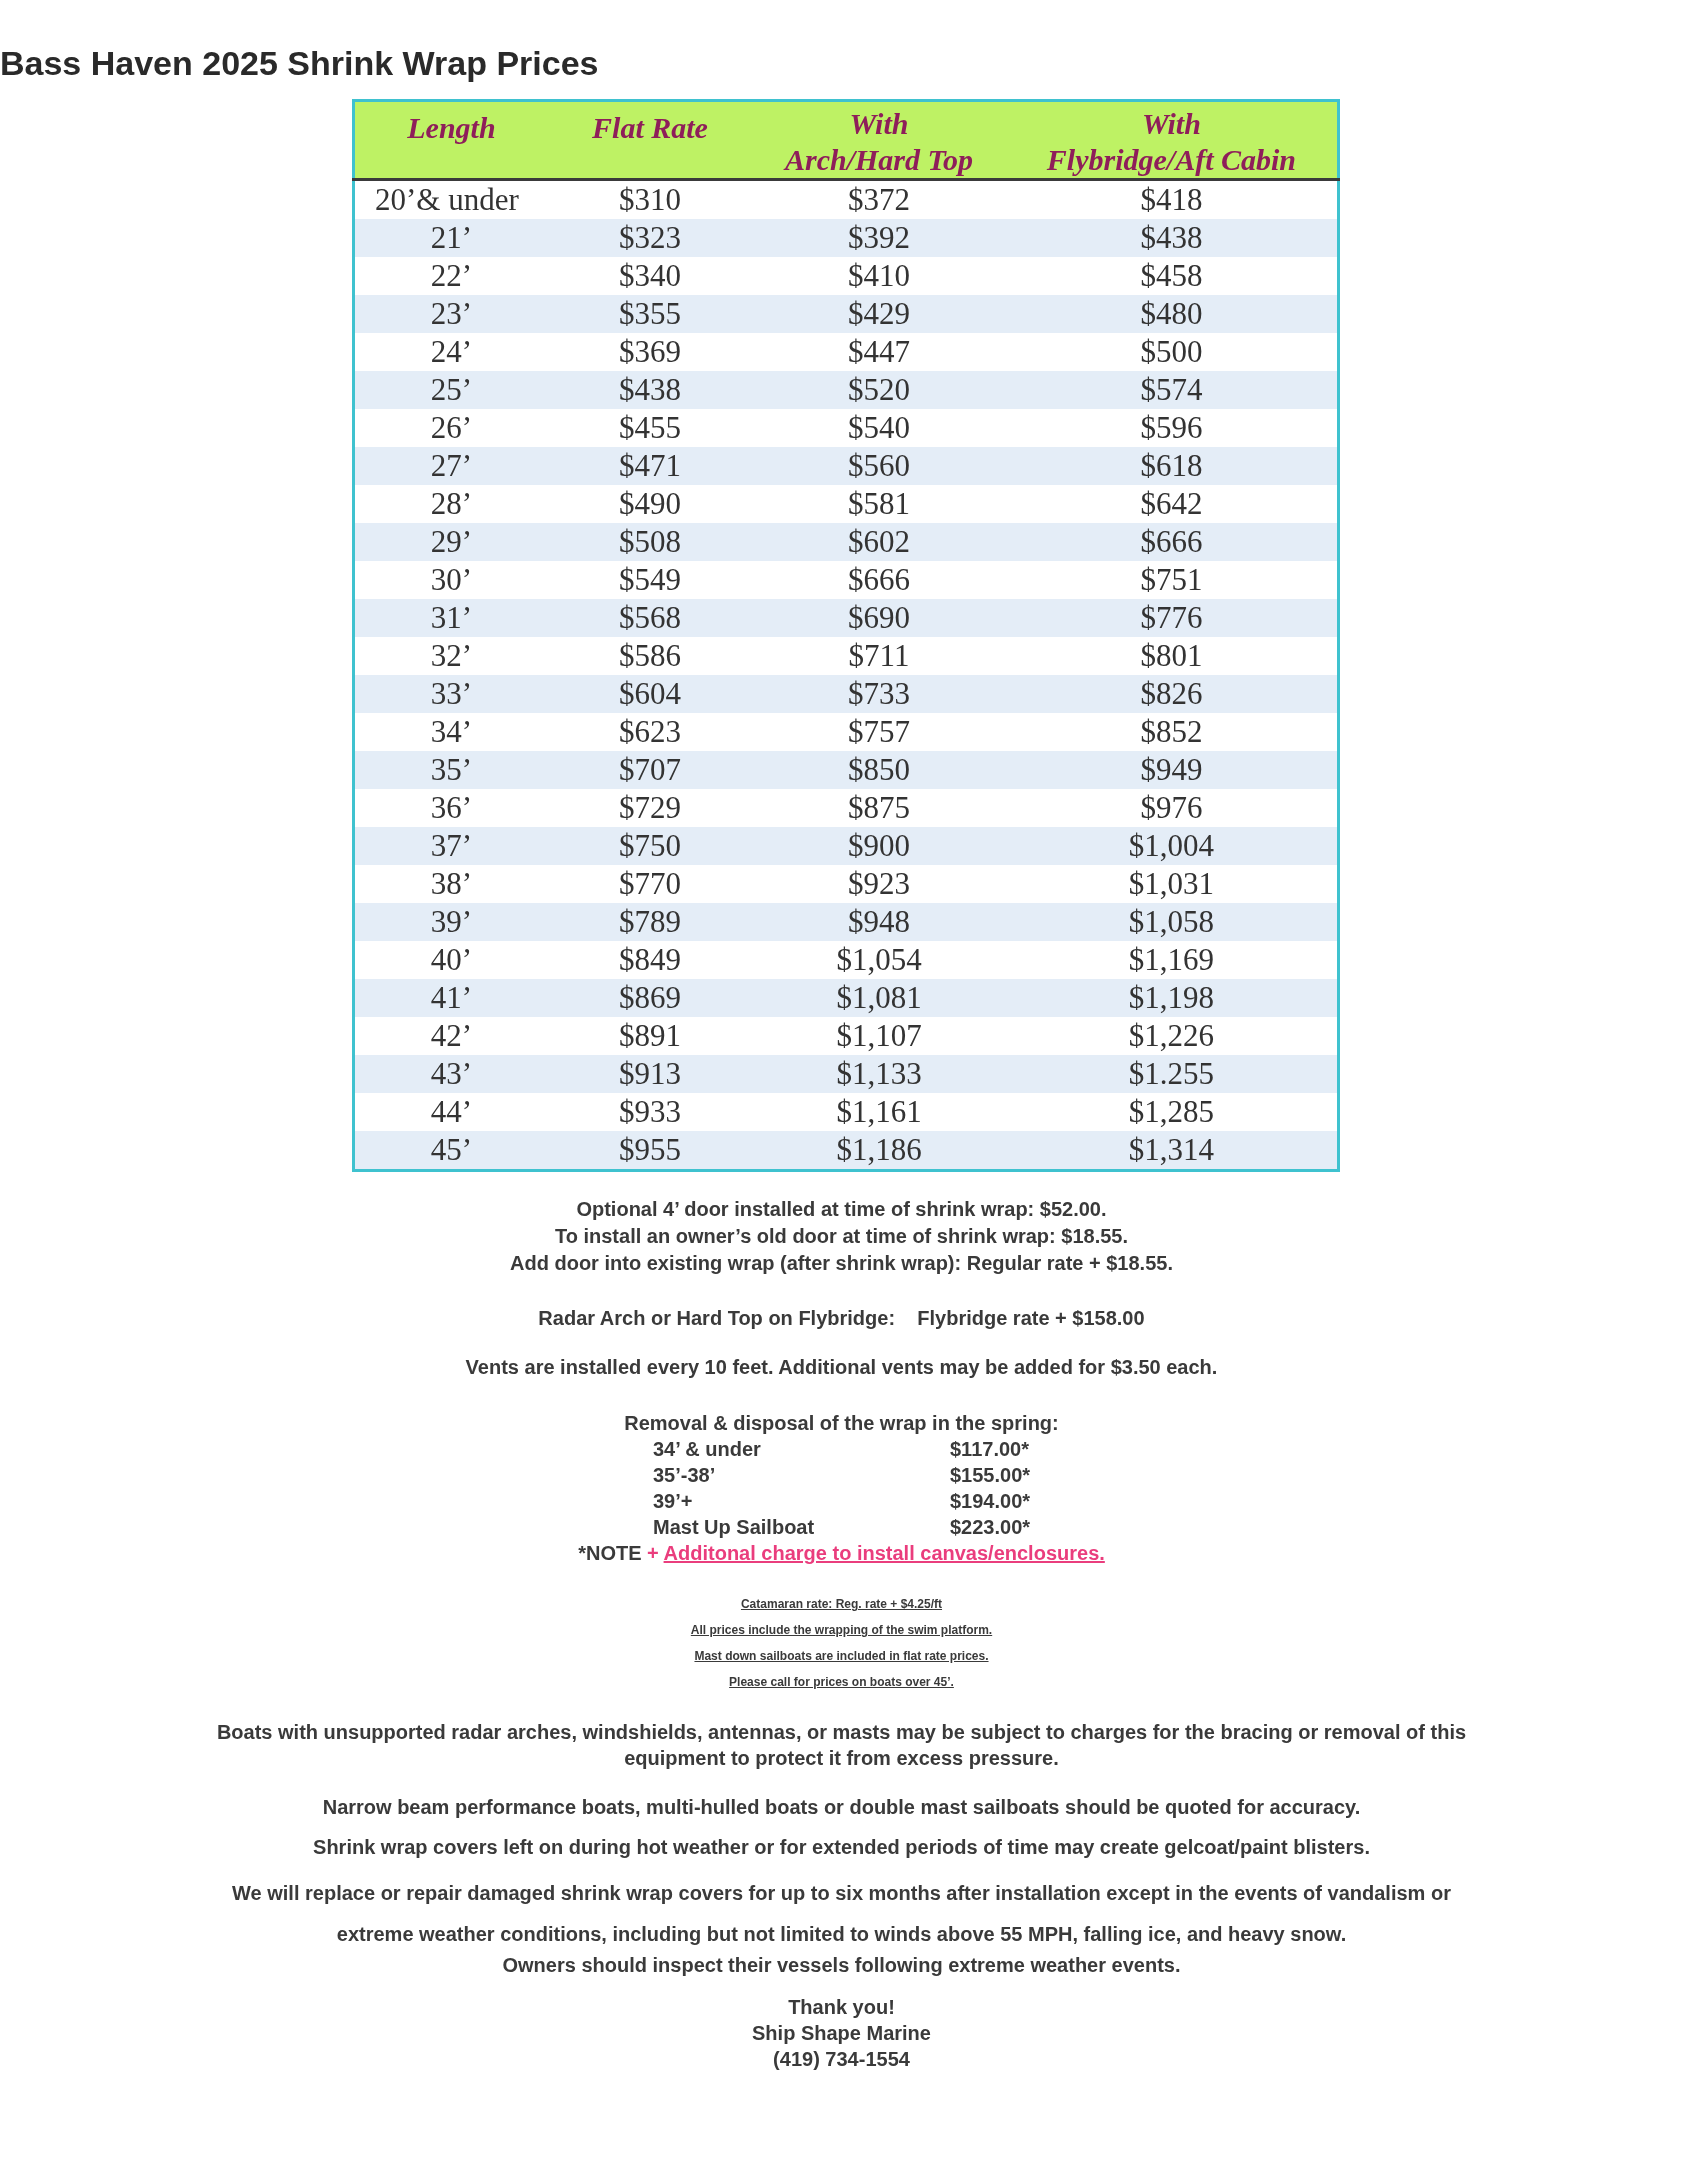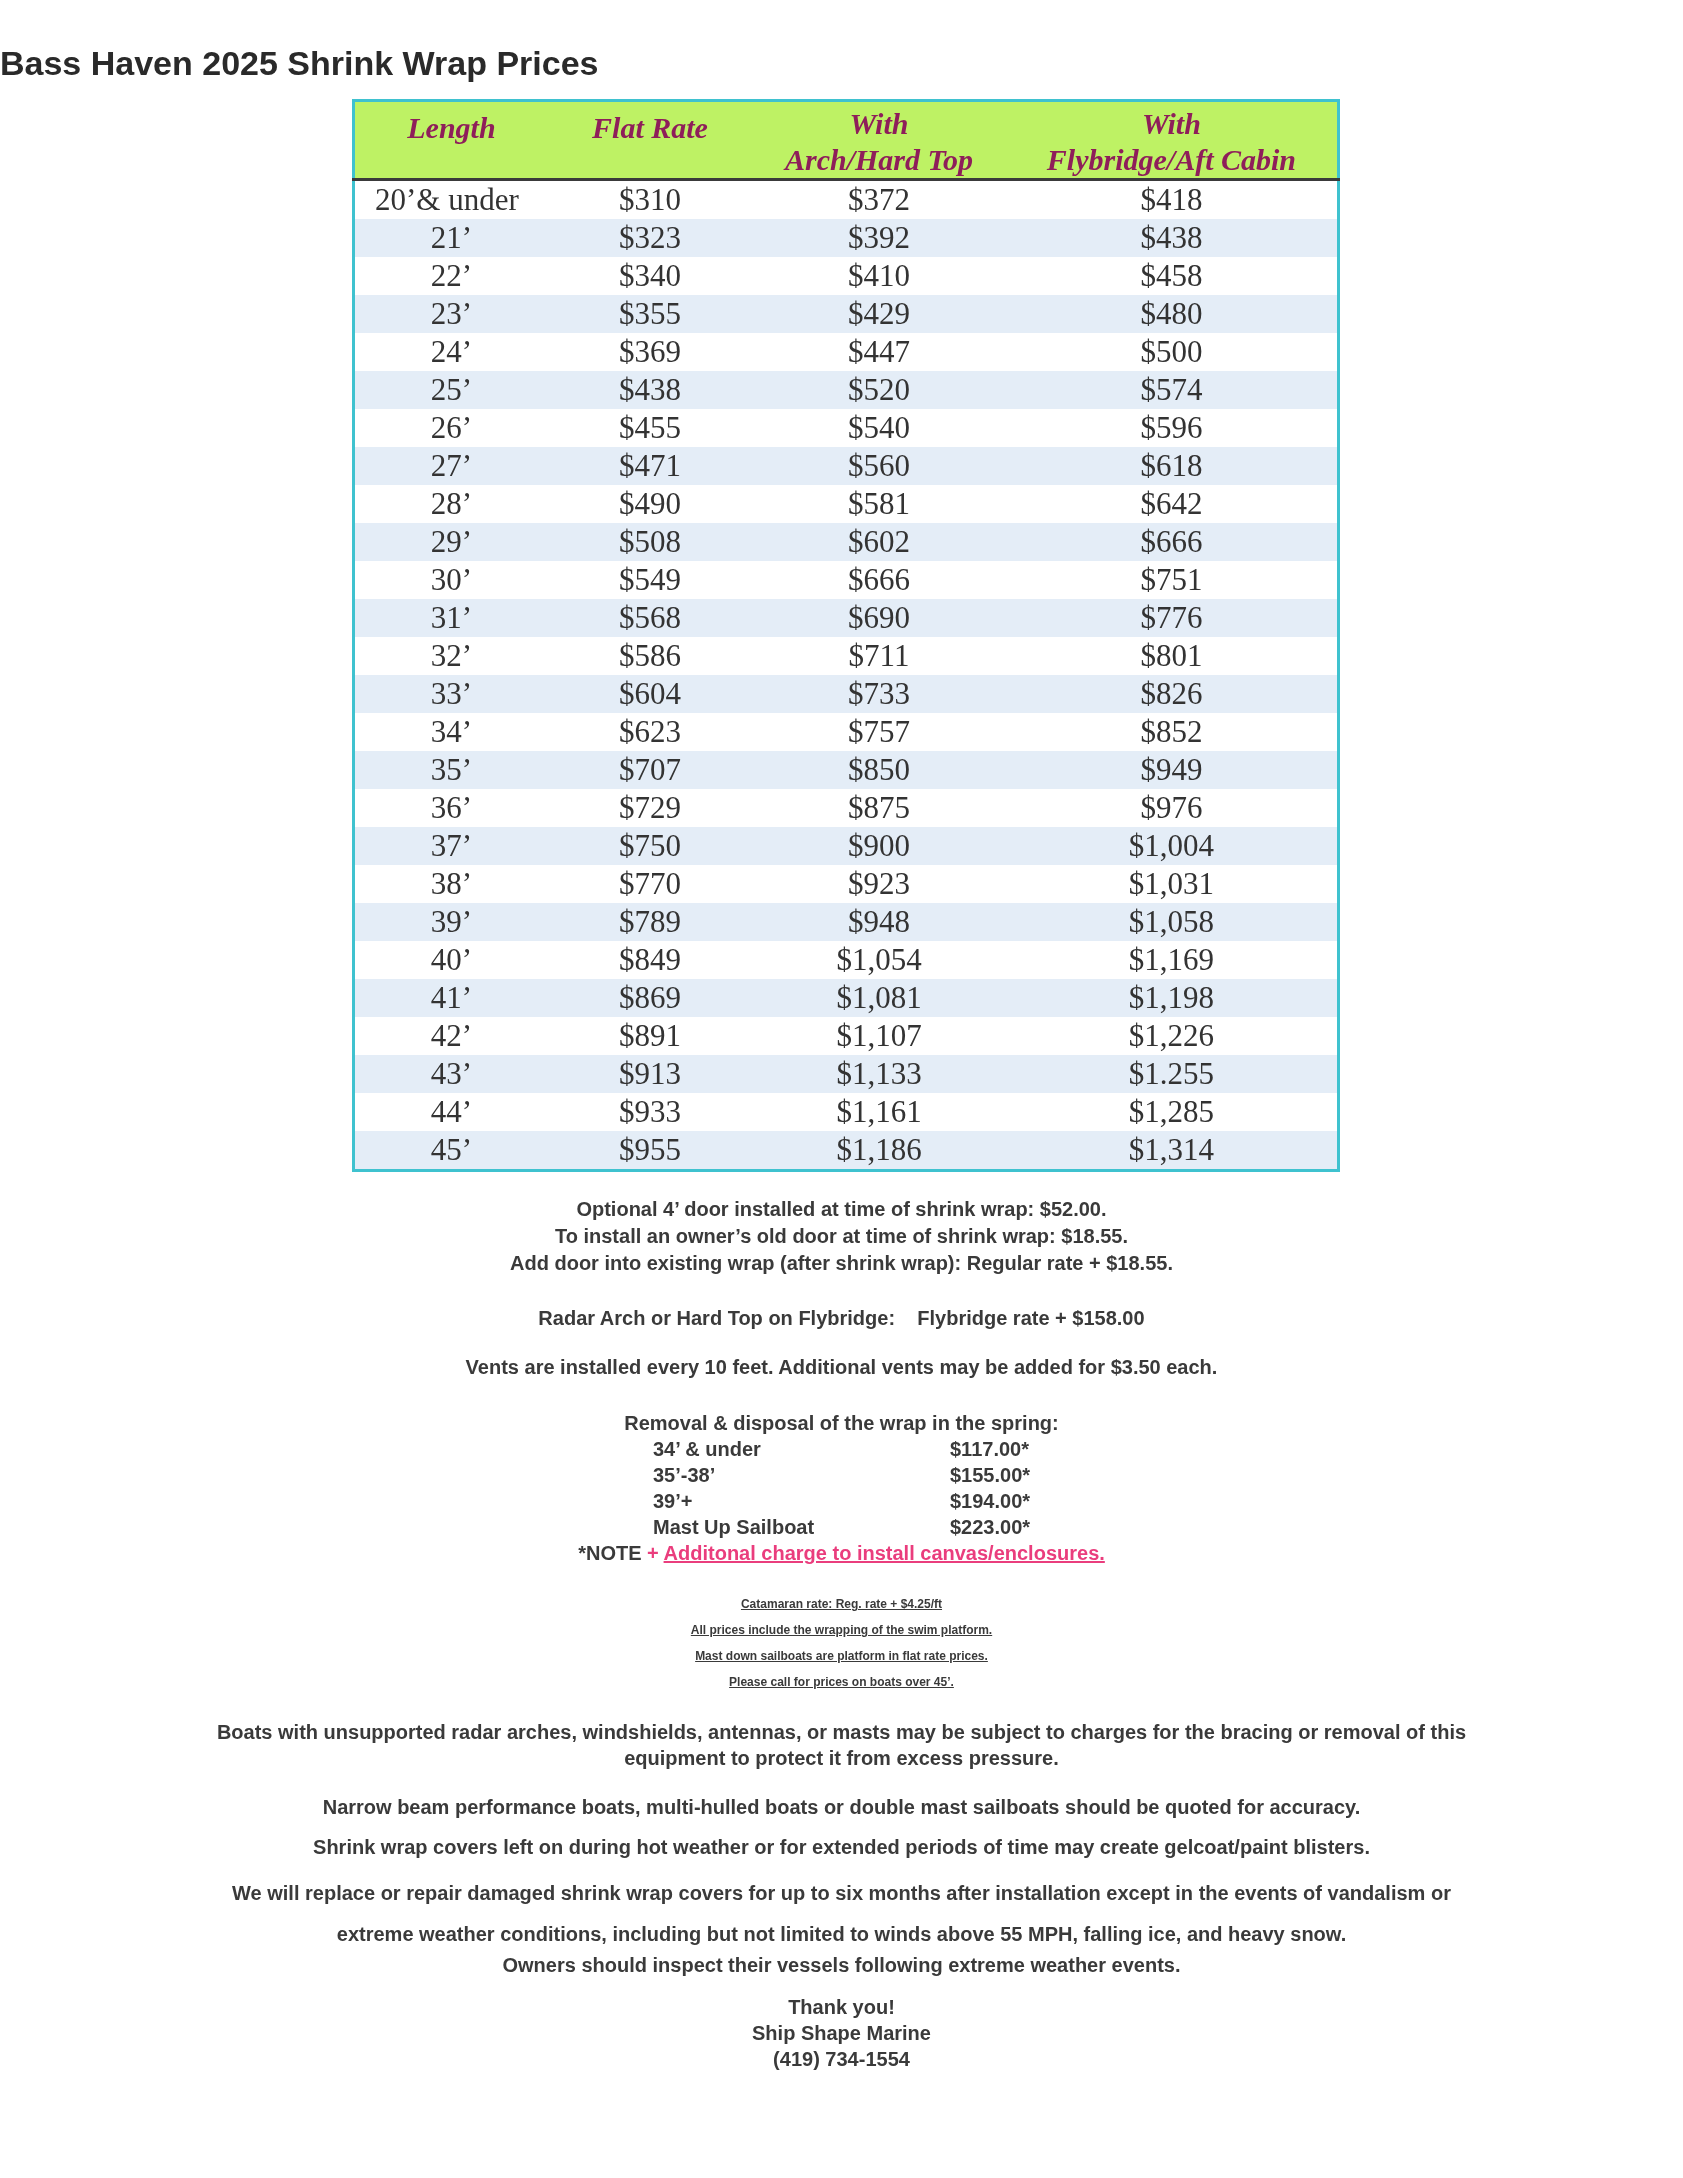--- a/index.html
+++ b/index.html
@@ -277,21 +277,21 @@
   </div>
 </div>
 
 <div class="note-line">
   <span class="note-prefix">*NOTE</span><span class="note-plus"> + </span><span class="note-link">Additonal charge to install canvas/enclosures.</span>
 </div>
 
 <div class="notes cat">
   <div>Catamaran rate: Reg. rate + $4.25/ft</div>
   <div>All prices include the wrapping of the swim platform.</div>
-  <div>Mast down sailboats are platform in flat rate prices.</div>
+  <div>Mast down sailboats are included in flat rate prices.</div>
   <div>Please call for prices on boats over 45’.</div>
 </div>
 
 <div class="notes big p1">
   <div>Boats with unsupported radar arches, windshields, antennas, or masts may be subject to charges for the bracing or removal of this</div>
   <div>equipment to protect it from excess pressure.</div>
 </div>
 
 <div class="notes big p2">Narrow beam performance boats, multi-hulled boats or double mast sailboats should be quoted for accuracy.</div>
 

